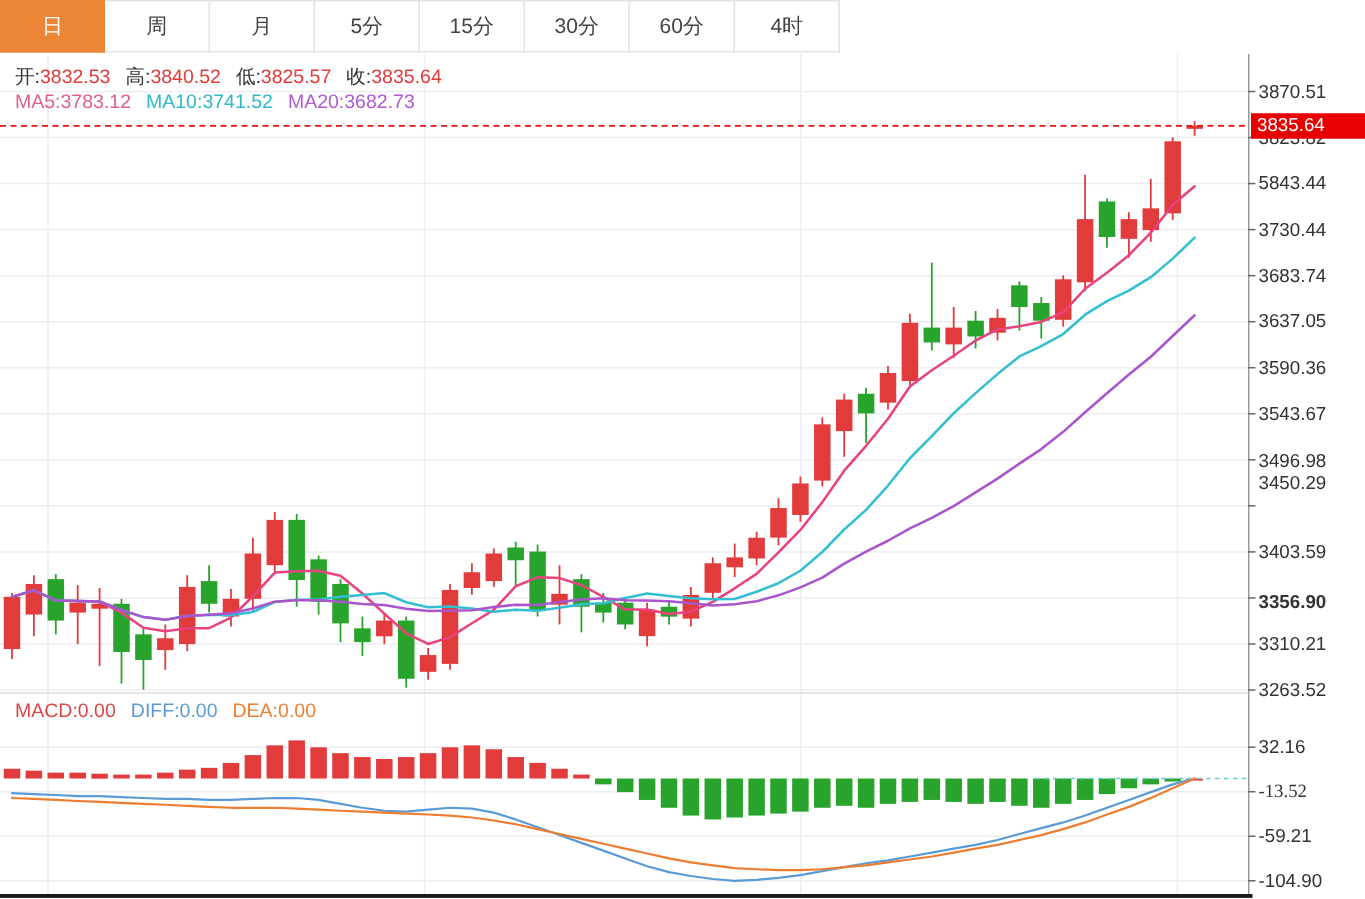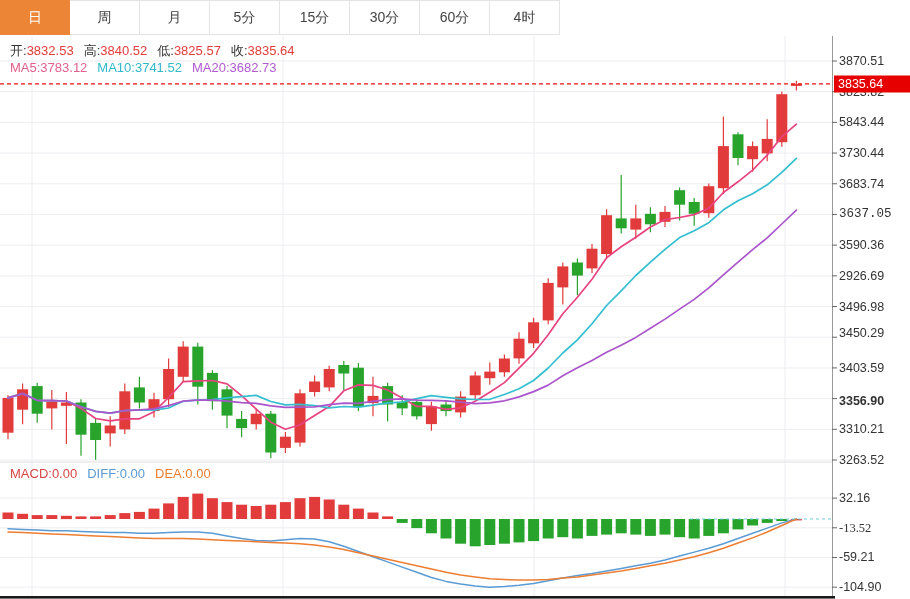--- a/index.html
+++ b/index.html
@@ -256,25 +256,25 @@
 <div class="legend-row" style="top:60px"><span><b style="font-weight: normal; color: rgb(224, 96, 140);">MA5:</b><b style="font-weight: normal; color: rgb(224, 96, 140);">3783.12</b></span><span><b style="font-weight: normal; color: rgb(47, 185, 201);">MA10:</b><b style="font-weight: normal; color: rgb(47, 185, 201);">3741.52</b></span><span><b style="font-weight: normal; color: rgb(176, 91, 208);">MA20:</b><b style="font-weight: normal; color: rgb(176, 91, 208);">3682.73</b></span></div>
 
 <div class="legend-row" style="top:466px"><span><b style="font-weight: normal; color: rgb(217, 69, 69);">MACD:</b><b style="font-weight: normal; color: rgb(217, 69, 69);">0.00</b></span><span><b style="font-weight: normal; color: rgb(91, 155, 213);">DIFF:</b><b style="font-weight: normal; color: rgb(91, 155, 213);">0.00</b></span><span><b style="font-weight: normal; color: rgb(237, 125, 49);">DEA:</b><b style="font-weight: normal; color: rgb(237, 125, 49);">0.00</b></span></div>
 
 <div>
     <div class="axis-label" style="top: 61px;">3870.51</div>
     <div class="axis-label" style="top: 91.6913px;">3823.82</div>
     <div class="axis-label" style="top: 122.383px;">5843.44</div>
     <div class="axis-label" style="top: 153.074px;">3730.44</div>
     <div class="axis-label" style="top: 183.772px;">3683.74</div>
-    <div class="axis-label" style="top: 214.463px; font-family: Liberation Mono, monospace;">3637.05</div>
+    <div class="axis-label" style="top: 214.463px;">3637.05</div>
     <div class="axis-label" style="top: 245.154px;">3590.36</div>
-    <div class="axis-label" style="top: 275.846px;">2926.69</div>
+    <div class="axis-label" style="top: 275.846px;">3543.67</div>
     <div class="axis-label" style="top: 306.537px;">3496.98</div>
-    <div class="axis-label" style="top: 333px;">3450.29</div>
+    <div class="axis-label" style="top: 322px;">3450.29</div>
     <div class="axis-label" style="top: 367.926px;">3403.59</div>
     <div class="axis-label" style="top: 401px; font-weight: bold;">3356.90</div>
     <div class="axis-label" style="top: 429.309px;">3310.21</div>
     <div class="axis-label" style="top: 460px;">3263.52</div>
   </div>
 
 <div class="badge" style="top: 83.9215px; background: rgb(230, 0, 0);">3835.64</div>
 
 <div>
     <div class="axis-label" style="top: 498.096px;">32.16</div>

